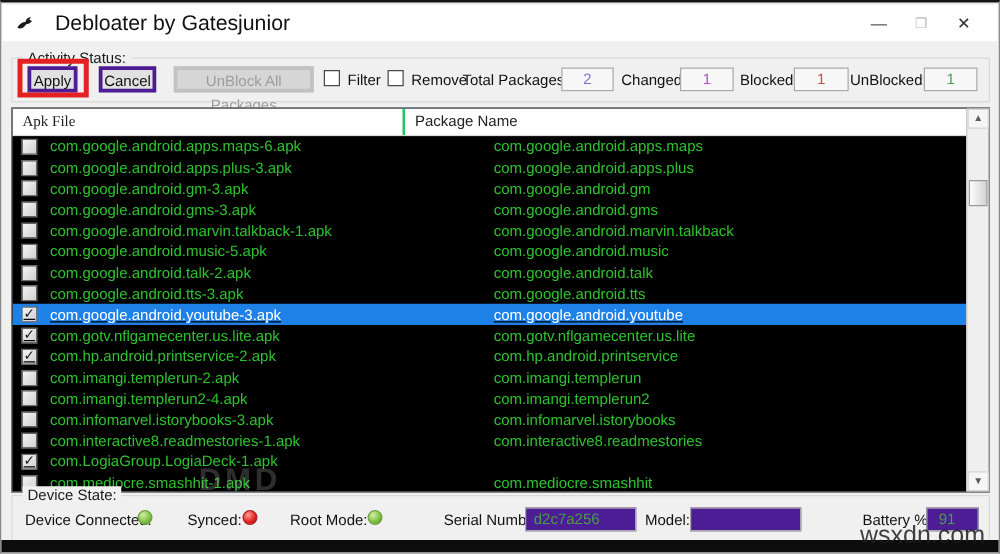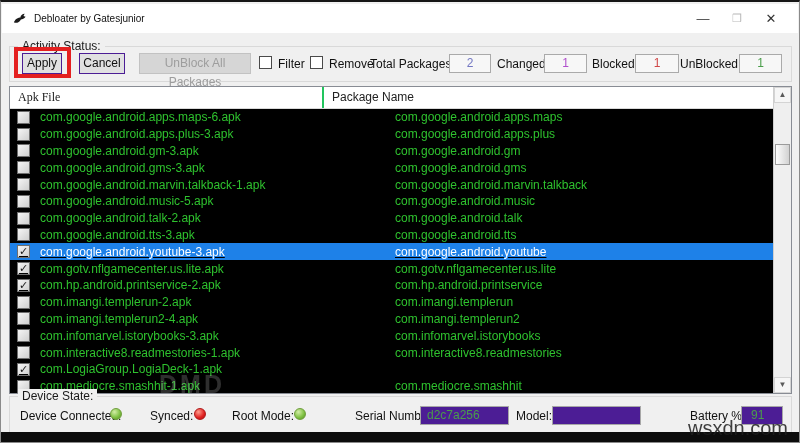--- a/index.html
+++ b/index.html
@@ -9,37 +9,37 @@
   .window {
     position:relative; width:800px; height:443px; overflow:hidden;
     background:#f0f0f0;
     border:1px solid #8a8a8a; border-top:2px solid #161616;
   }
 
   
   .titlebar { position:absolute; top:2px; left:1px; right:1px; height:29px; background:#ffffff;
               display:flex; align-items:center; }
   .app-icon { width:15px; height:15px; margin-left:10px; display:inline-block; }
-  .title-text { margin-left:7px; font-size:10px; color:#111; }
+  .title-text { margin-left:17px; font-size:17px; color:#111; }
   .win-controls { position:absolute; right:10px; top:0; height:29px; display:flex; align-items:center; }
   .wc { width:34px; text-align:center; font-size:12px; cursor:default; }
   .wc-min { color:#444; font-size:13px; }
   .wc-max { color:#b9b9b9; font-size:11px; }
   .wc-close { color:#333; font-size:13px; }
 
   
   .groupbox { position:absolute; border:1px solid #d9d9d9; }
   .group-label { position:absolute; top:-8px; left:8px; padding:0 4px; background:#f0f0f0;
                  font-size:12px; color:#1a1a1a; white-space:nowrap; }
 
   .activity-group { left:8px; top:44px; width:783px; height:36px; }
   .device-group   { left:8px; top:394px; width:783px; height:37px; }
 
   
-  .btn { position:absolute; top:6px; height:21px; background:#e1e1e1; border:1px solid #4c1d95;
+  .btn { position:absolute; top:6px; height:21px; background:#e1e1e1; border:3px solid #4c1d95;
          font-size:12px; color:#111; text-align:center; line-height:19px; cursor:default; }
   .btn-apply   { left:12px;  width:40px; }
   .btn-cancel  { left:69px;  width:46px; }
   .btn-unblock { left:129px; width:112px; background:#d6d6d6; color:#9d9d9d; border-color:#c2c2c2; }
   .apply-annotation { position:absolute; left:4px; top:0px; width:57px; height:31px;
                       border:4px solid var(--annotation); pointer-events:none; z-index:3; }
 
   .tcb { position:absolute; top:9px; width:13px; height:13px; background:#ffffff; border:1px solid #4a4a4a; }
   .tcb-filter { left:249px; } .tcb-remove { left:300px; }
   .tcb-label  { position:absolute; top:10px; font-size:12px; color:#111; }

